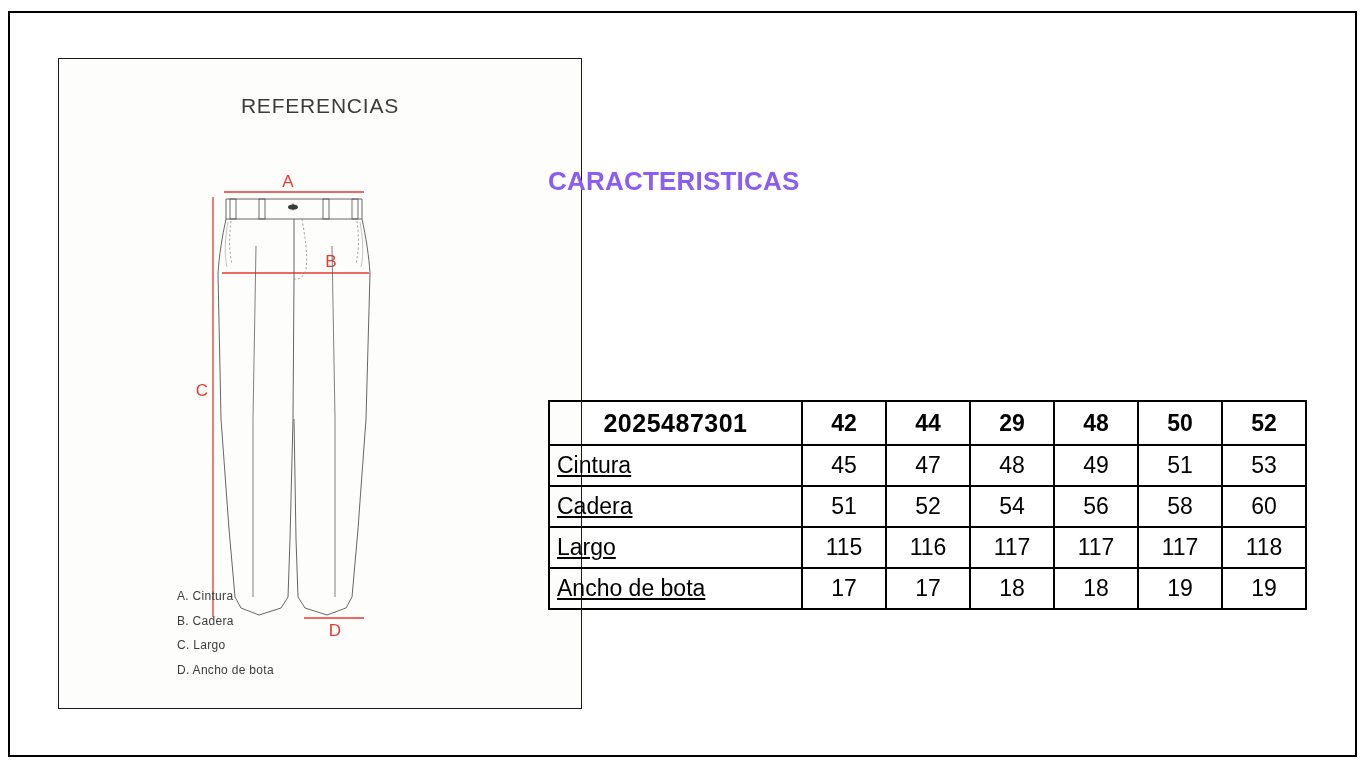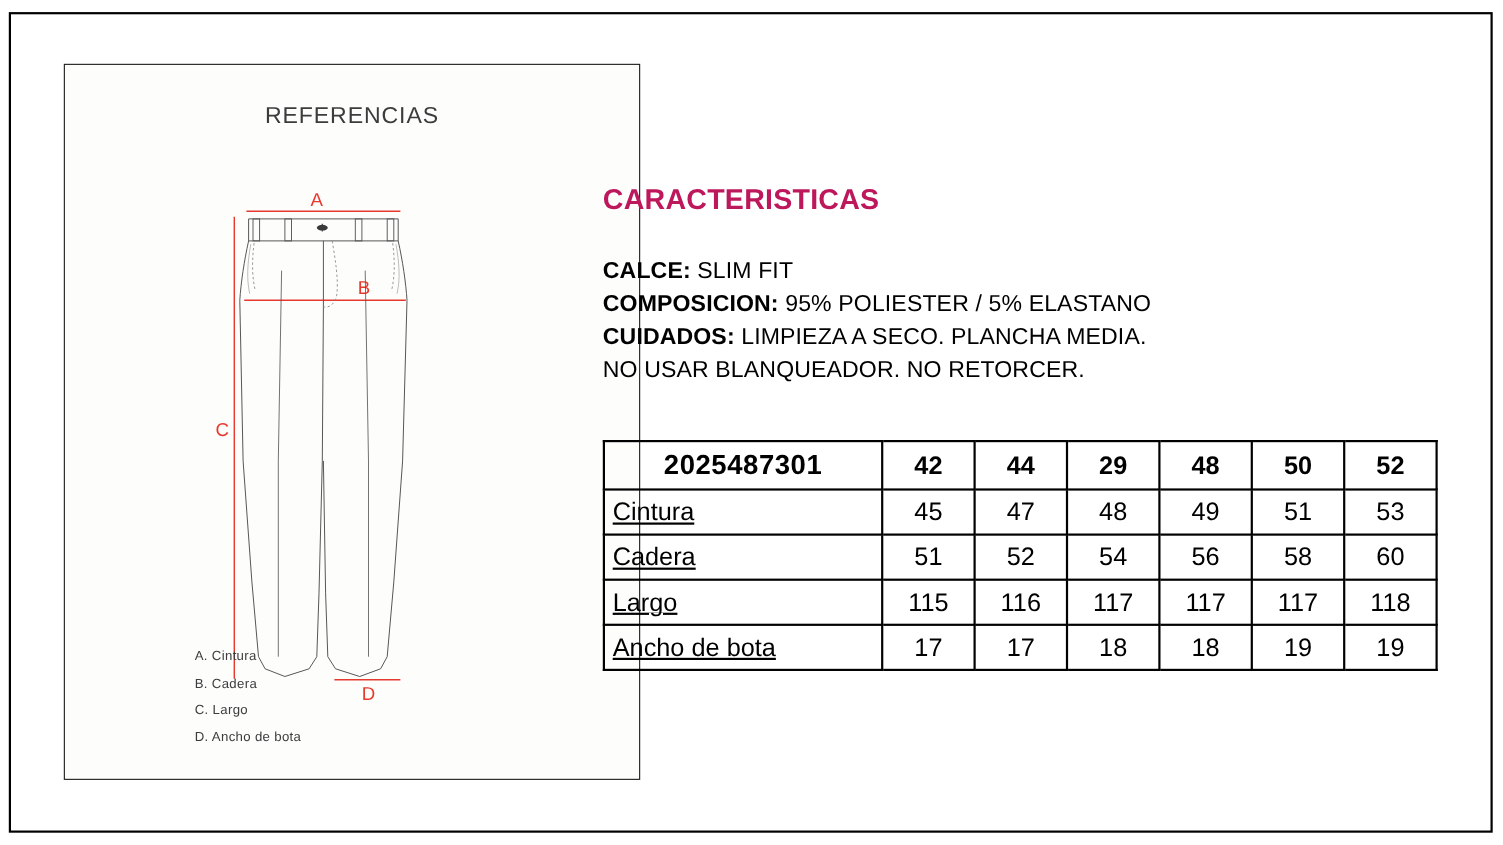--- a/index.html
+++ b/index.html
@@ -62,21 +62,21 @@
   
   .right-col{
     position:absolute;
     left:548px; top:0; width:790px; height:768px;
   }
   .char-title{
     position:absolute;
     left:0; top:166px;
     font-size:26px;
     font-weight:bold;
-    color:#be185d;
+    color:#8b5cf6;
     letter-spacing:0.2px;
   }
   .spec-block{
     position:absolute;
     left:0; top:232px;
     font-size:21px;
     line-height:30px;
     color:#000;
     letter-spacing:0.1px;
   }
@@ -196,26 +196,20 @@
       <div>B. Cadera</div>
       <div>C. Largo</div>
       <div>D. Ancho de bota</div>
     </div>
   </div>
 
   <div class="right-col">
 
     <div class="char-title">CARACTERISTICAS</div>
 
-    <div class="spec-block">
-      <div class="spec-line"><b>CALCE:</b><span> SLIM FIT</span></div>
-      <div class="spec-line"><b>COMPOSICION:</b><span> 95% POLIESTER / 5% ELASTANO</span></div>
-      <div class="spec-line"><b>CUIDADOS:</b><span> LIMPIEZA A SECO. PLANCHA MEDIA.</span></div>
-      <div class="spec-line">NO USAR BLANQUEADOR. NO RETORCER.</div>
-    </div>
 
     <table class="size-table">
       <colgroup>
         <col class="c-label">
         <col class="c-size">
           <col class="c-size">
           <col class="c-size">
         <col class="c-size">
           <col class="c-size">
           <col class="c-size">

